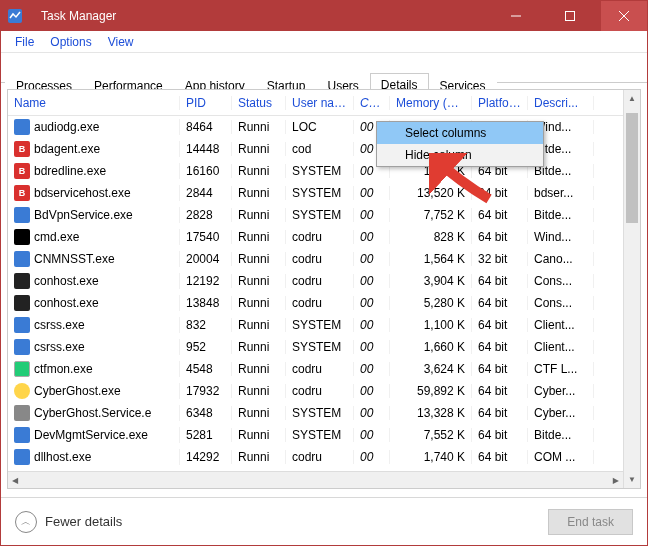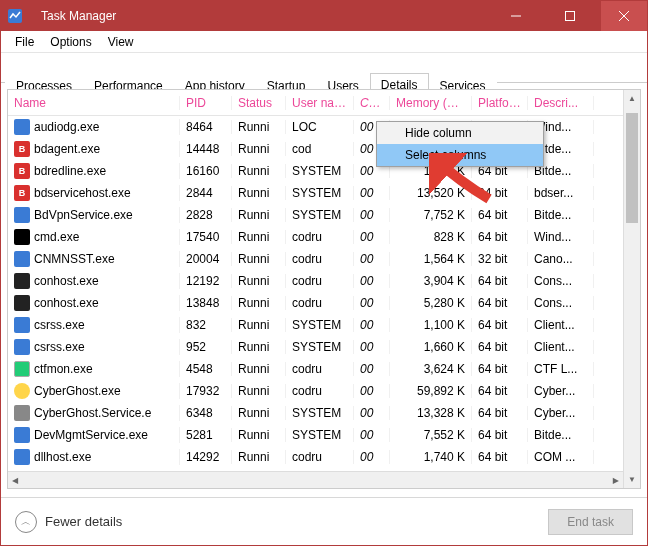--- a/index.html
+++ b/index.html
@@ -3,30 +3,30 @@
 <meta charset="utf-8">
 <style>
   * { box-sizing: border-box; margin: 0; padding: 0; font-family: "Segoe UI", Tahoma, sans-serif; }
   body { background: #f0f0f0; width: 648px; height: 546px; overflow: hidden; }
   .window { width: 648px; height: 546px; background: #fff; border: 1px solid #b23b3b; position: relative; }
   .titlebar { height: 30px; background: #b23b3b; display: flex; align-items: center; color: #fff; font-size: 12px; gap: 8px; }
   .titlebar .icon-slot { width: 28px; display:flex; align-items:center; justify-content:center; }
   .titlebar .title { flex: 1; padding-left: 4px; }
   .titlebar .win-btn { width: 46px; height: 30px; display:flex; align-items:center; justify-content:center; cursor:default; }
   .titlebar .win-btn.close { background: #c94f4f; }
-  .menubar { height: 22px; display:flex; align-items:center; padding: 0 6px; font-size:12px; color:#000000; border-bottom:1px solid #e5e5e5;}
+  .menubar { height: 22px; display:flex; align-items:center; padding: 0 6px; font-size:12px; color:#1d4ed8; border-bottom:1px solid #e5e5e5;}
   .menubar .menu-item { padding: 2px 8px; }
   .tabbar { display:flex; align-items:flex-end; padding: 4px 4px 0 4px; font-size:12px; border-bottom:1px solid #ccc; }
   .tab { padding: 4px 10px 5px 10px; border:1px solid transparent; border-bottom:none; margin-right:0px; position:relative; top:16px; background:#fff;}
   .tab.active { border-color:#ccc; background:#fff; border-bottom:1px solid #fff; }
   .table-wrap { position:relative; height: 400px; border:1px solid #ccc; margin:6px; overflow:hidden;}
   .table-head, .table-row { display:flex; font-size:12px; align-items:center; height:22px; }
   .table-head { background:#fff; border-bottom:1px solid #e5e5e5; position:relative; height:26px;}
   .col { padding: 0 6px; overflow:hidden; white-space:nowrap; text-overflow:ellipsis; border-right:1px solid #f0f0f0;}
-  .table-head .col { color:#ec4899; }
+  .table-head .col { color:#1d4ed8; }
   .col-name { width:172px; display:flex; align-items:center; gap:4px;}
   .col-pid { width:52px; }
   .col-status { width:54px; }
   .col-user { width:68px; }
   .col-cpu { width:36px; text-align:left;font-style:italic;}
   .col-mem { width:82px; text-align:right;}
   .col-plat { width:56px; }
   .col-desc { width:66px; }
   .scroll-v { position:absolute; right:0; top:0; bottom:0; width:17px; background:#f0f0f0; border-left:1px solid #ddd; display:flex; flex-direction:column;}
   .scroll-v .arr { height:17px; display:flex;align-items:center;justify-content:center;color:#666;font-size:8px;}
@@ -325,22 +325,22 @@
         </div>
       <div class="arr">▼</div>
     </div>
     <div class="scroll-h">
         <span>◀</span>
         <span>▶</span>
       </div>
   </div>
 
   <div class="context-menu">
+    <div class="cm-item sel">Select columns</div>
     <div class="cm-item">Hide column</div>
-    <div class="cm-item sel">Select columns</div>
   </div>
 
   <svg class="arrow-overlay" width="80" height="60">
     <defs>
         <marker id="ah" markerWidth="8" markerHeight="8" refX="2" refY="4" orient="auto">
           <path d="M0,0 L8,4 L0,8 Z" fill="#e03c31"></path>
         </marker>
       </defs>
     <path d="M60 46 Q30 28 6 6" stroke="#e03c31" stroke-width="10" fill="none" marker-end="url(#ah)"></path>
   </svg>

